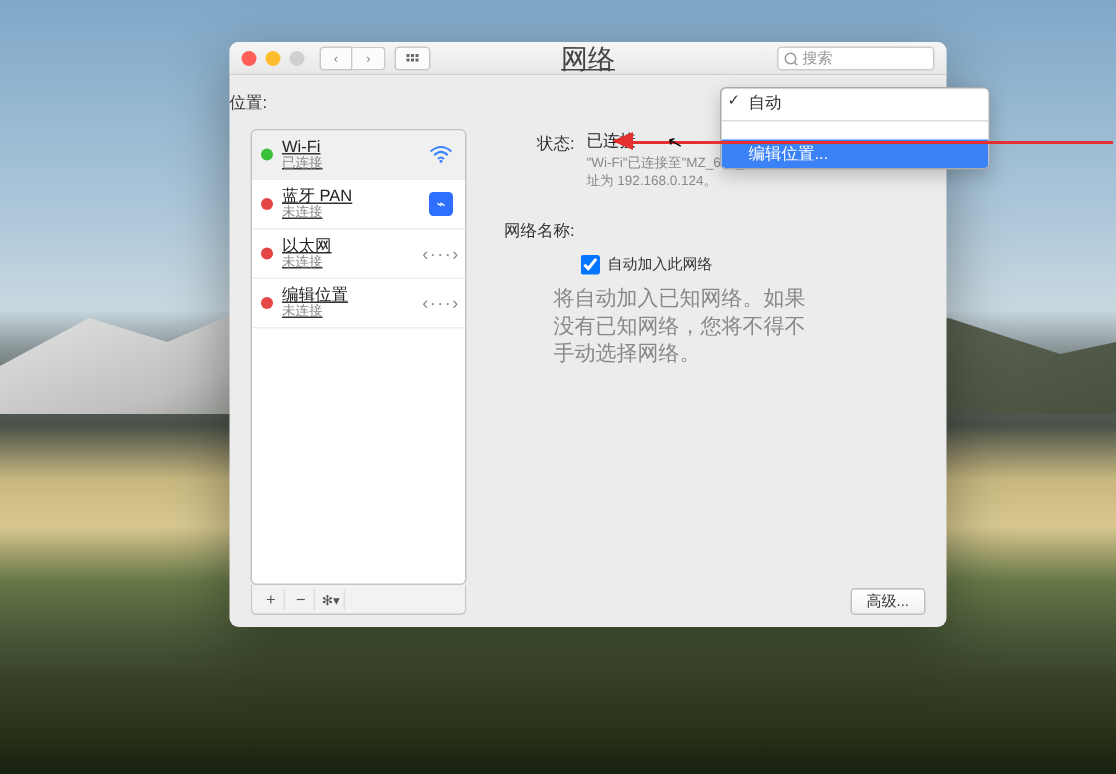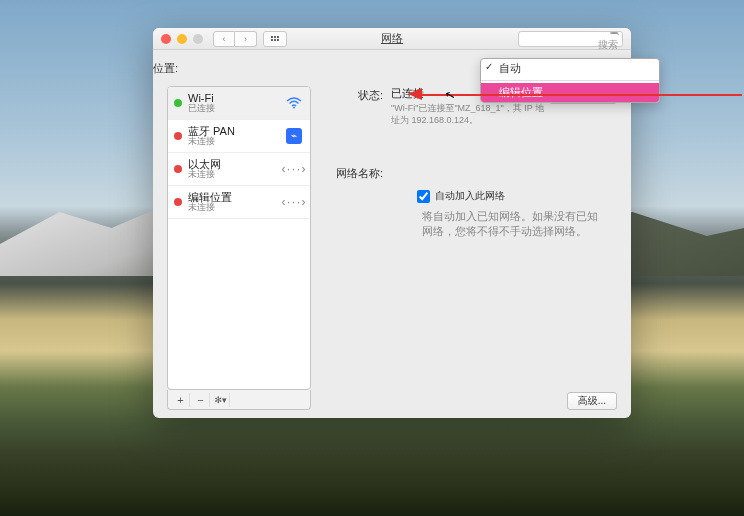--- a/index.html
+++ b/index.html
@@ -37,67 +37,67 @@
 .traffic { display: flex; gap: 6px; padding-left: 8px; }
 .tl { width: 10px; height: 10px; border-radius: 50%; }
 .tl.red { background: #ff5f57; } .tl.yel { background: #ffbd2e; } .tl.grn { background: #d0d0d0; }
 .nav-group { display: flex; margin-left: 10px; gap: 0; }
 .nav-btn { width: 22px; height: 16px; background: #fcfcfc; border: 1px solid #c8c8c8; display: flex; align-items: center; justify-content: center; font-size: 9px; color: #888; }
 .nav-btn:first-child { border-radius: 3px 0 0 3px; }
 .nav-btn:last-child { border-radius: 0 3px 3px 0; border-left: none; }
 .grid-btn { width: 24px; height: 16px; background: #fcfcfc; border: 1px solid #c8c8c8; border-radius: 3px; margin-left: 6px; display: flex; align-items: center; justify-content: center; }
 .grid-ico { display: grid; grid-template-columns: repeat(3,2px); grid-template-rows: repeat(2,2px); gap: 1px; }
 .grid-ico span { background: #666; }
-.win-title { position: absolute; left: 50%; transform: translateX(-50%); font-size: 11px; color: #444; text-decoration: underline; }
-.search-box { position: absolute; right: 8px; width: 105px; height: 16px; background: #fff; border: 1px solid #ccc; border-radius: 3px; display: flex; align-items: flex-end; padding: 0 4px; gap: 4px; color: #999; font-size: 10px; flex-direction: column; }
+.win-title { position: absolute; left: 50%; transform: translateX(-50%); font-size: 18px; color: #444; text-decoration: underline; }
+.search-box { position: absolute; right: 8px; width: 105px; height: 16px; background: #fff; border: 1px solid #ccc; border-radius: 3px; display: flex; align-items: center; padding: 0 4px; gap: 4px; color: #999; font-size: 10px; }
 .search-ico { width: 8px; height: 8px; border: 1px solid #999; border-radius: 50%; position: relative; }
 .search-ico::after { content: ''; position: absolute; width: 3px; height: 1px; background: #999; transform: rotate(45deg); bottom: -1px; right: -2px; }
 
 .toolbar-row { height: 36px; display: flex; align-items: center; justify-content: space-between; gap: 6px; position: relative; }
 .loc-label { font-size: 11px; color: #333; }
 .dropdown { position: relative; width: 150px; }
 .dd-button { width: 150px; height: 18px; background: #fff; border: 1px solid #bbb; border-radius: 3px; display: flex; align-items: center; padding: 0 6px; font-size: 11px; position: relative; }
 .dd-caret { position: absolute; right: 0; top: 0; bottom: 0; width: 14px; background: #5a9bff; border-radius: 0 3px 3px 0; display: flex; align-items: center; justify-content: center; }
 .dd-caret::before { content: ''; border: 3px solid transparent; border-top: 3px solid #fff; margin-top: 3px; }
 .dd-menu { position: absolute; top: -1px; left: -1px; width: 180px; background: #fff; border: 1px solid #aaa; border-radius: 4px; box-shadow: 0 4px 12px rgba(0,0,0,0.2); z-index: 10; overflow: hidden; }
 .dd-item { padding: 2px 8px 2px 18px; font-size: 11px; position: relative; }
-.dd-item.sel { background: #ec4899; color: #fff; }
+.dd-item.sel { background: #3b82f6; color: #fff; margin-top: 12px; }
 .dd-item.chk::before { content: '✓'; position: absolute; left: 4px; font-size: 10px; }
 .dd-sep { height: 1px; background: #ddd; margin: 2px 0; }
 
 .body-split { flex: 1; display: flex; padding: 0 14px 8px 14px; gap: 10px; }
 .sidebar { width: 144px; display: flex; flex-direction: column; }
 .net-list { flex: 1; background: #fff; border: 1px solid #c4c4c4; border-radius: 4px; overflow: hidden; }
 .net-item { display: flex; align-items: center; padding: 5px 6px; border-bottom: 1px solid #eee; gap: 6px; }
 .net-item.active { background: #f0f0f0; }
 .dot { width: 8px; height: 8px; border-radius: 50%; flex-shrink: 0; }
 .dot.green { background: #3ac13a; } .dot.red { background: #e54545; }
-.net-text { flex: 1; display: flex; flex-direction: column; line-height: 1.1; }
+.net-text { flex: 1; display: flex; flex-direction: column; line-height: 1.1; text-decoration: underline; }
 .net-name { font-size: 11px; color: #222; }
 .net-stat { font-size: 9px; color: #888; }
 .net-ico { width: 20px; height: 14px; display: flex; align-items: center; justify-content: center; flex-shrink: 0; }
 .wifi-ico svg { width: 16px; height: 12px; }
 .bt-ico { width: 16px; height: 16px; background: #2f6fff; border-radius: 3px; color: #fff; display: flex; align-items: center; justify-content: center; font-size: 10px; }
 .eth-ico { font-size: 12px; color: #888; letter-spacing: 1px; }
 .sidebar-footer { height: 20px; background: #f2f2f2; border: 1px solid #c4c4c4; border-top: none; border-radius: 0 0 4px 4px; display: flex; align-items: center; padding: 0 4px; gap: 2px; }
 .sf-btn { width: 18px; height: 14px; display: flex; align-items: center; justify-content: center; font-size: 11px; color: #555; border-right: 1px solid #ddd; }
 .sf-btn.gear { font-size: 9px; }
 
 .detail { flex: 1; display: flex; flex-direction: column; font-size: 11px; }
 .row { display: flex; align-items: flex-start; margin-bottom: 8px; }
 .row .lab { width: 70px; text-align: right; padding-right: 8px; color: #333; padding-top: 2px; }
 .row .val { flex: 1; }
 .status-val { font-size: 11px; color: #222; }
 .status-sub { font-size: 9px; color: #888; margin-top: 2px; line-height: 1.3; max-width: 160px; }
 .mac-btn { height: 18px; padding: 0 10px; background: linear-gradient(#fff,#f0f0f0); border: 1px solid #c0c0c0; border-radius: 3px; font-size: 10px; color: #333; display: inline-flex; align-items: center; }
 .netname-input { width: 180px; height: 18px; background: #fff; border: 1px solid #bbb; border-radius: 3px; padding: 0 6px; font-size: 11px; position: relative; display: flex; align-items: center; }
 .netname-input .dd-caret { right: 0; }
-.chk-row { display: flex; align-items: flex-start; gap: 5px; font-size: 10px; color: #333; margin-left: 96px; margin-bottom: 6px; }
+.chk-row { display: flex; align-items: flex-start; gap: 5px; font-size: 10px; color: #333; margin-left: 66px; margin-bottom: 6px; }
 .chk-row input { margin-top: 1px; }
-.chk-sub { font-size: 11px; color: #888; margin-left: 101px; max-width: 180px; line-height: 1.3; }
+.chk-sub { font-size: 14px; color: #888; margin-left: 48px; max-width: 180px; line-height: 1.3; }
 .spacer { flex: 1; }
 .bottom-row { display: flex; align-items: center; gap: 6px; }
 .bottom-row .chk-inline { display: flex; align-items: center; gap: 5px; font-size: 10px; }
 
 .footer { padding: 6px 14px 10px; display: flex; justify-content: flex-end; gap: 6px; }
 
 .arrow-annotation { position: absolute; left: 402px; top: 92px; width: 340px; height: 6px; z-index: 50; pointer-events: none; }
 .arrow-line { position: absolute; left: 18px; top: 2px; right: 0; height: 2px; background: #e53030; }
 .arrow-head { position: absolute; left: 0; top: -4px; border: 6px solid transparent; border-right: 14px solid #e53030; }
 .cursor-ptr { position: absolute; left: 445px; top: 88px; z-index: 60; font-size: 12px; color: #000; transform: rotate(-15deg); pointer-events: none; }
@@ -212,21 +212,21 @@
       <div class="detail">
         <div class="row">
           <div class="lab">状态:</div>
           <div class="val">
             <div class="status-val">已连接</div>
             <div class="status-sub">"Wi-Fi"已连接至"MZ_618_1"，其 IP 地址为 192.168.0.124。</div>
           </div>
           <div class="mac-btn">关闭 Wi-Fi</div>
         </div>
 
-        <div class="row" style="margin-top:30px;">
+        <div class="row" style="margin-top:10px;">
           <div class="lab">网络名称:</div>
         </div>
 
         <div class="chk-row">
           <input type="checkbox" checked="" style="">
           <span>自动加入此网络</span>
         </div>
         <div class="chk-sub">将自动加入已知网络。如果没有已知网络，您将不得不手动选择网络。</div>
 
         <div class="spacer"></div>

